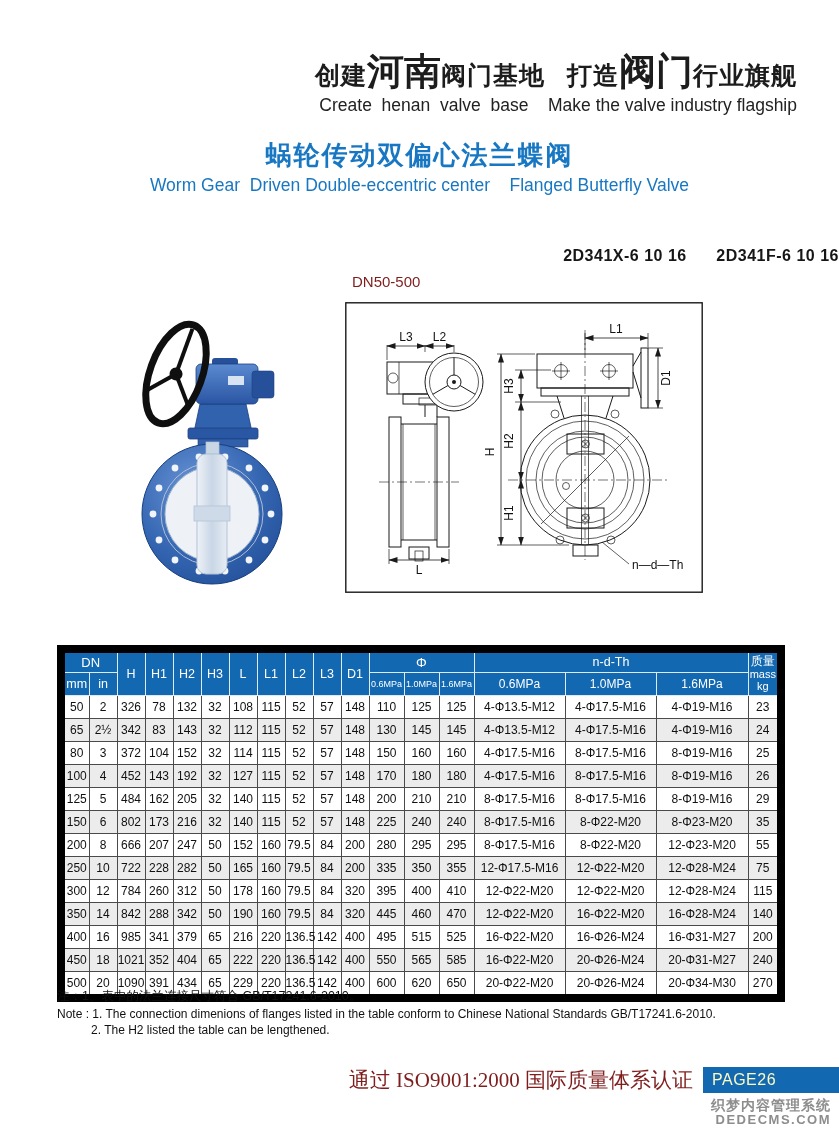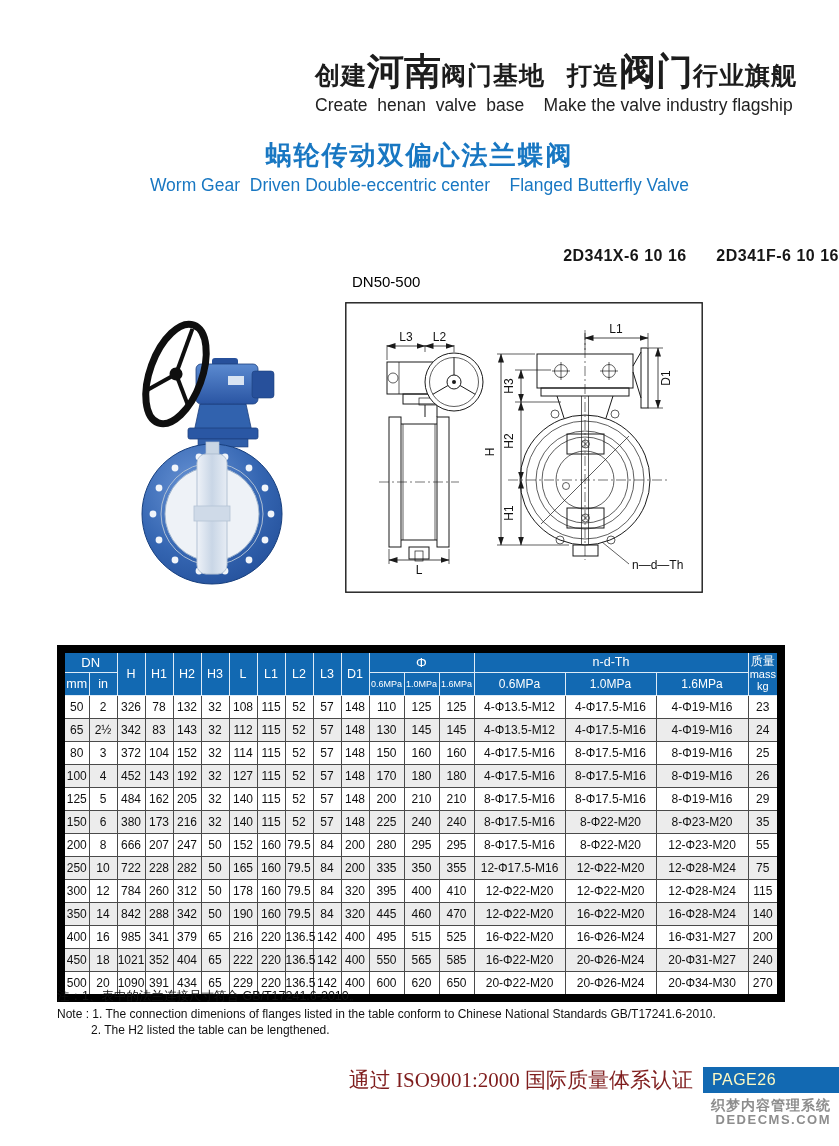--- a/index.html
+++ b/index.html
@@ -1,34 +1,34 @@
 <!DOCTYPE html>
 <html><head>
 <meta charset="utf-8">
 <style>
   html,body{margin:0;padding:0;background:#888;}
   .page{position:relative;width:839px;height:1146px;background:#ffffff;margin:0 auto;
         font-family:"Liberation Sans",sans-serif;overflow:hidden;}
 
   
-  .slogan{position:absolute;top:50px;right:42px;text-align:left;color:#1c1c1c;margin-left:29px;}
+  .slogan{position:absolute;top:50px;right:42px;text-align:right;color:#1c1c1c;margin-left:29px;}
   .slogan-zh{font-weight:bold;font-size:25px;letter-spacing:1px;line-height:1.2;white-space:nowrap;}
   .slogan-zh .sb{font-size:37px;letter-spacing:0;}
   .slogan-zh .gap{margin-left:22px;}
   .slogan-en{font-size:17.5px;color:#222;margin-top:1px;white-space:pre;}
 
   
   .title-zh{position:absolute;top:138px;left:0;width:100%;text-align:center;
             font-size:26px;font-weight:bold;color:#1877c2;letter-spacing:2px;}
   .title-en{position:absolute;top:175px;left:0;width:100%;text-align:center;
             font-size:17.5px;color:#1877c2;white-space:pre;}
   .models{position:absolute;top:203px;left:0;width:100%;text-align:right;
           font-size:16px;font-weight:bold;color:#161616;white-space:pre;letter-spacing:.5px;margin-top:44px;}
 
-  .dn-range{position:absolute;left:352px;top:273px;font-size:15px;color:#000000;}
+  .dn-range{position:absolute;left:352px;top:273px;font-size:15px;color:#7f1d1d;}
 
   .photo{position:absolute;left:100px;top:316px;}
   .drawing{position:absolute;left:345px;top:302px;}
 
   
   .spec{position:absolute;left:57px;top:645px;width:720px;border-collapse:collapse;
         table-layout:fixed;border:8px solid #000000;}
   .spec th{background:#1269b2;color:#fff;border:1px solid #ddebf7;font-weight:normal;
            font-size:12.5px;padding:0;text-align:center;}
   .spec thead tr{height:23px;}
@@ -411,21 +411,21 @@
           <td>210</td>
           <td>210</td>
           <td>8-Φ17.5-M16</td>
           <td>8-Φ17.5-M16</td>
           <td>8-Φ19-M16</td>
           <td>29</td>
         </tr>
         <tr>
           <td>150</td>
           <td>6</td>
-          <td>380</td>
+          <td>802</td>
           <td>173</td>
           <td>216</td>
           <td>32</td>
           <td>140</td>
           <td>115</td>
           <td>52</td>
           <td>57</td>
           <td>148</td>
           <td>225</td>
           <td>240</td>

